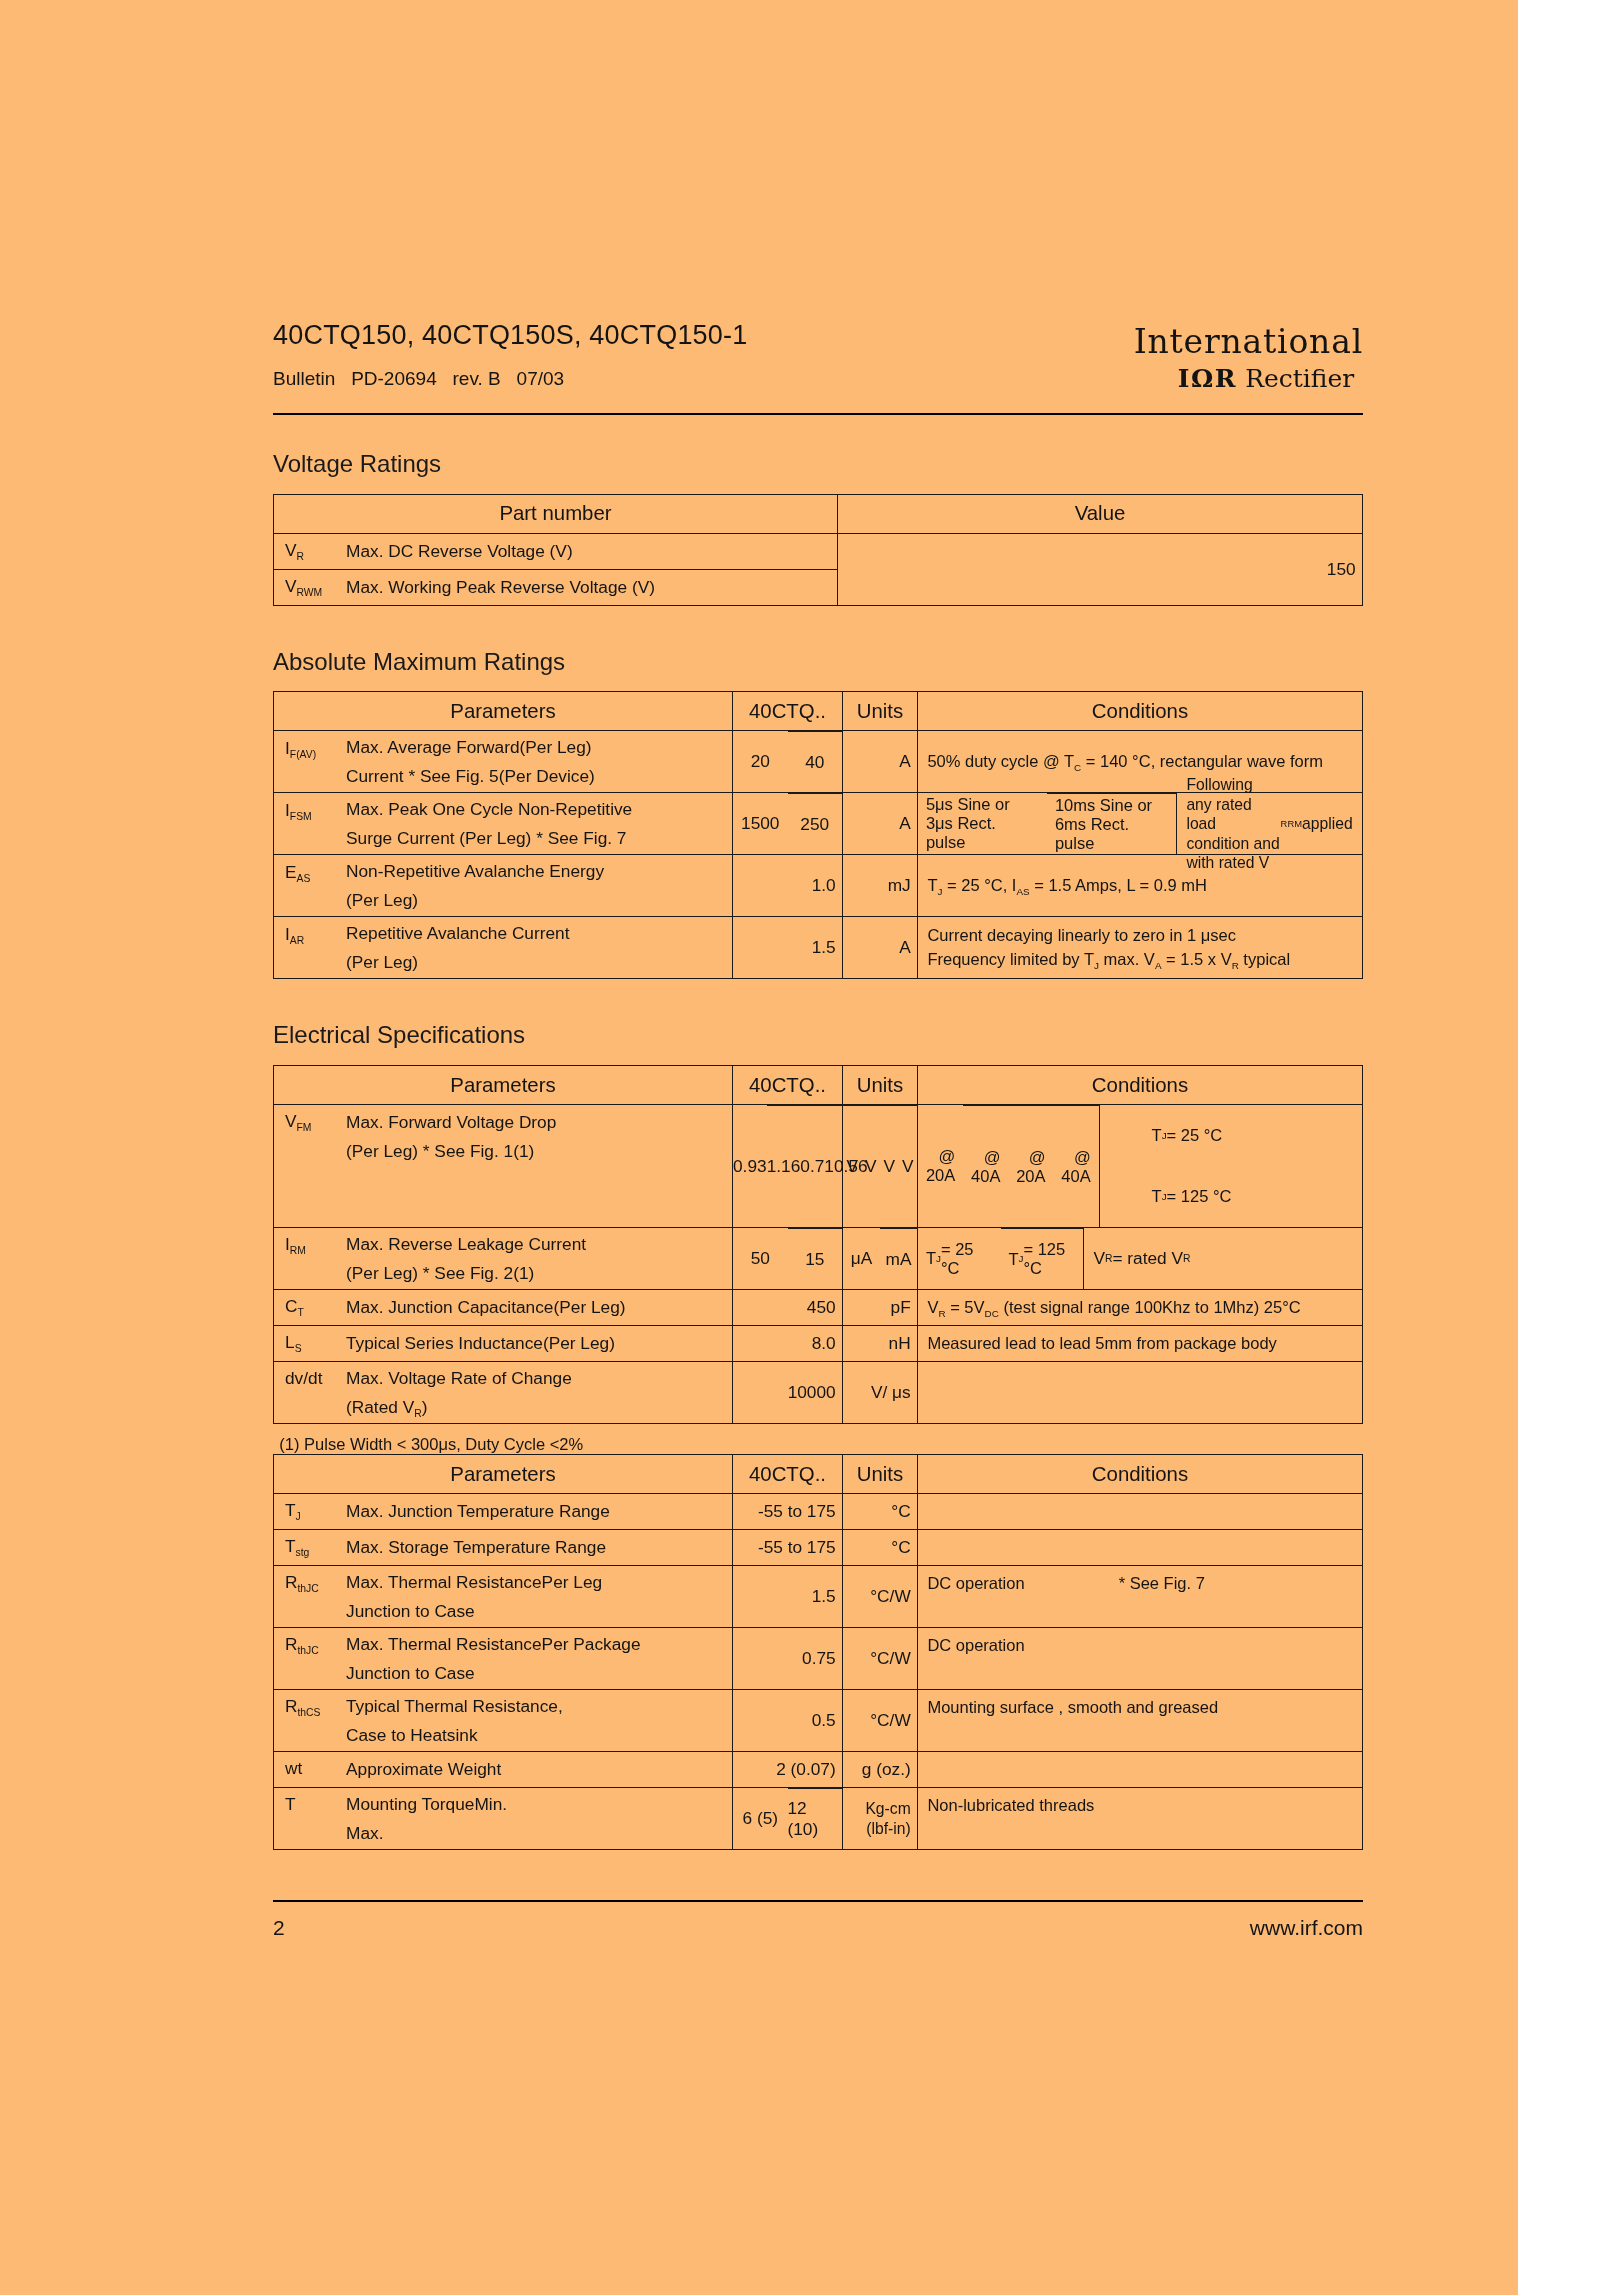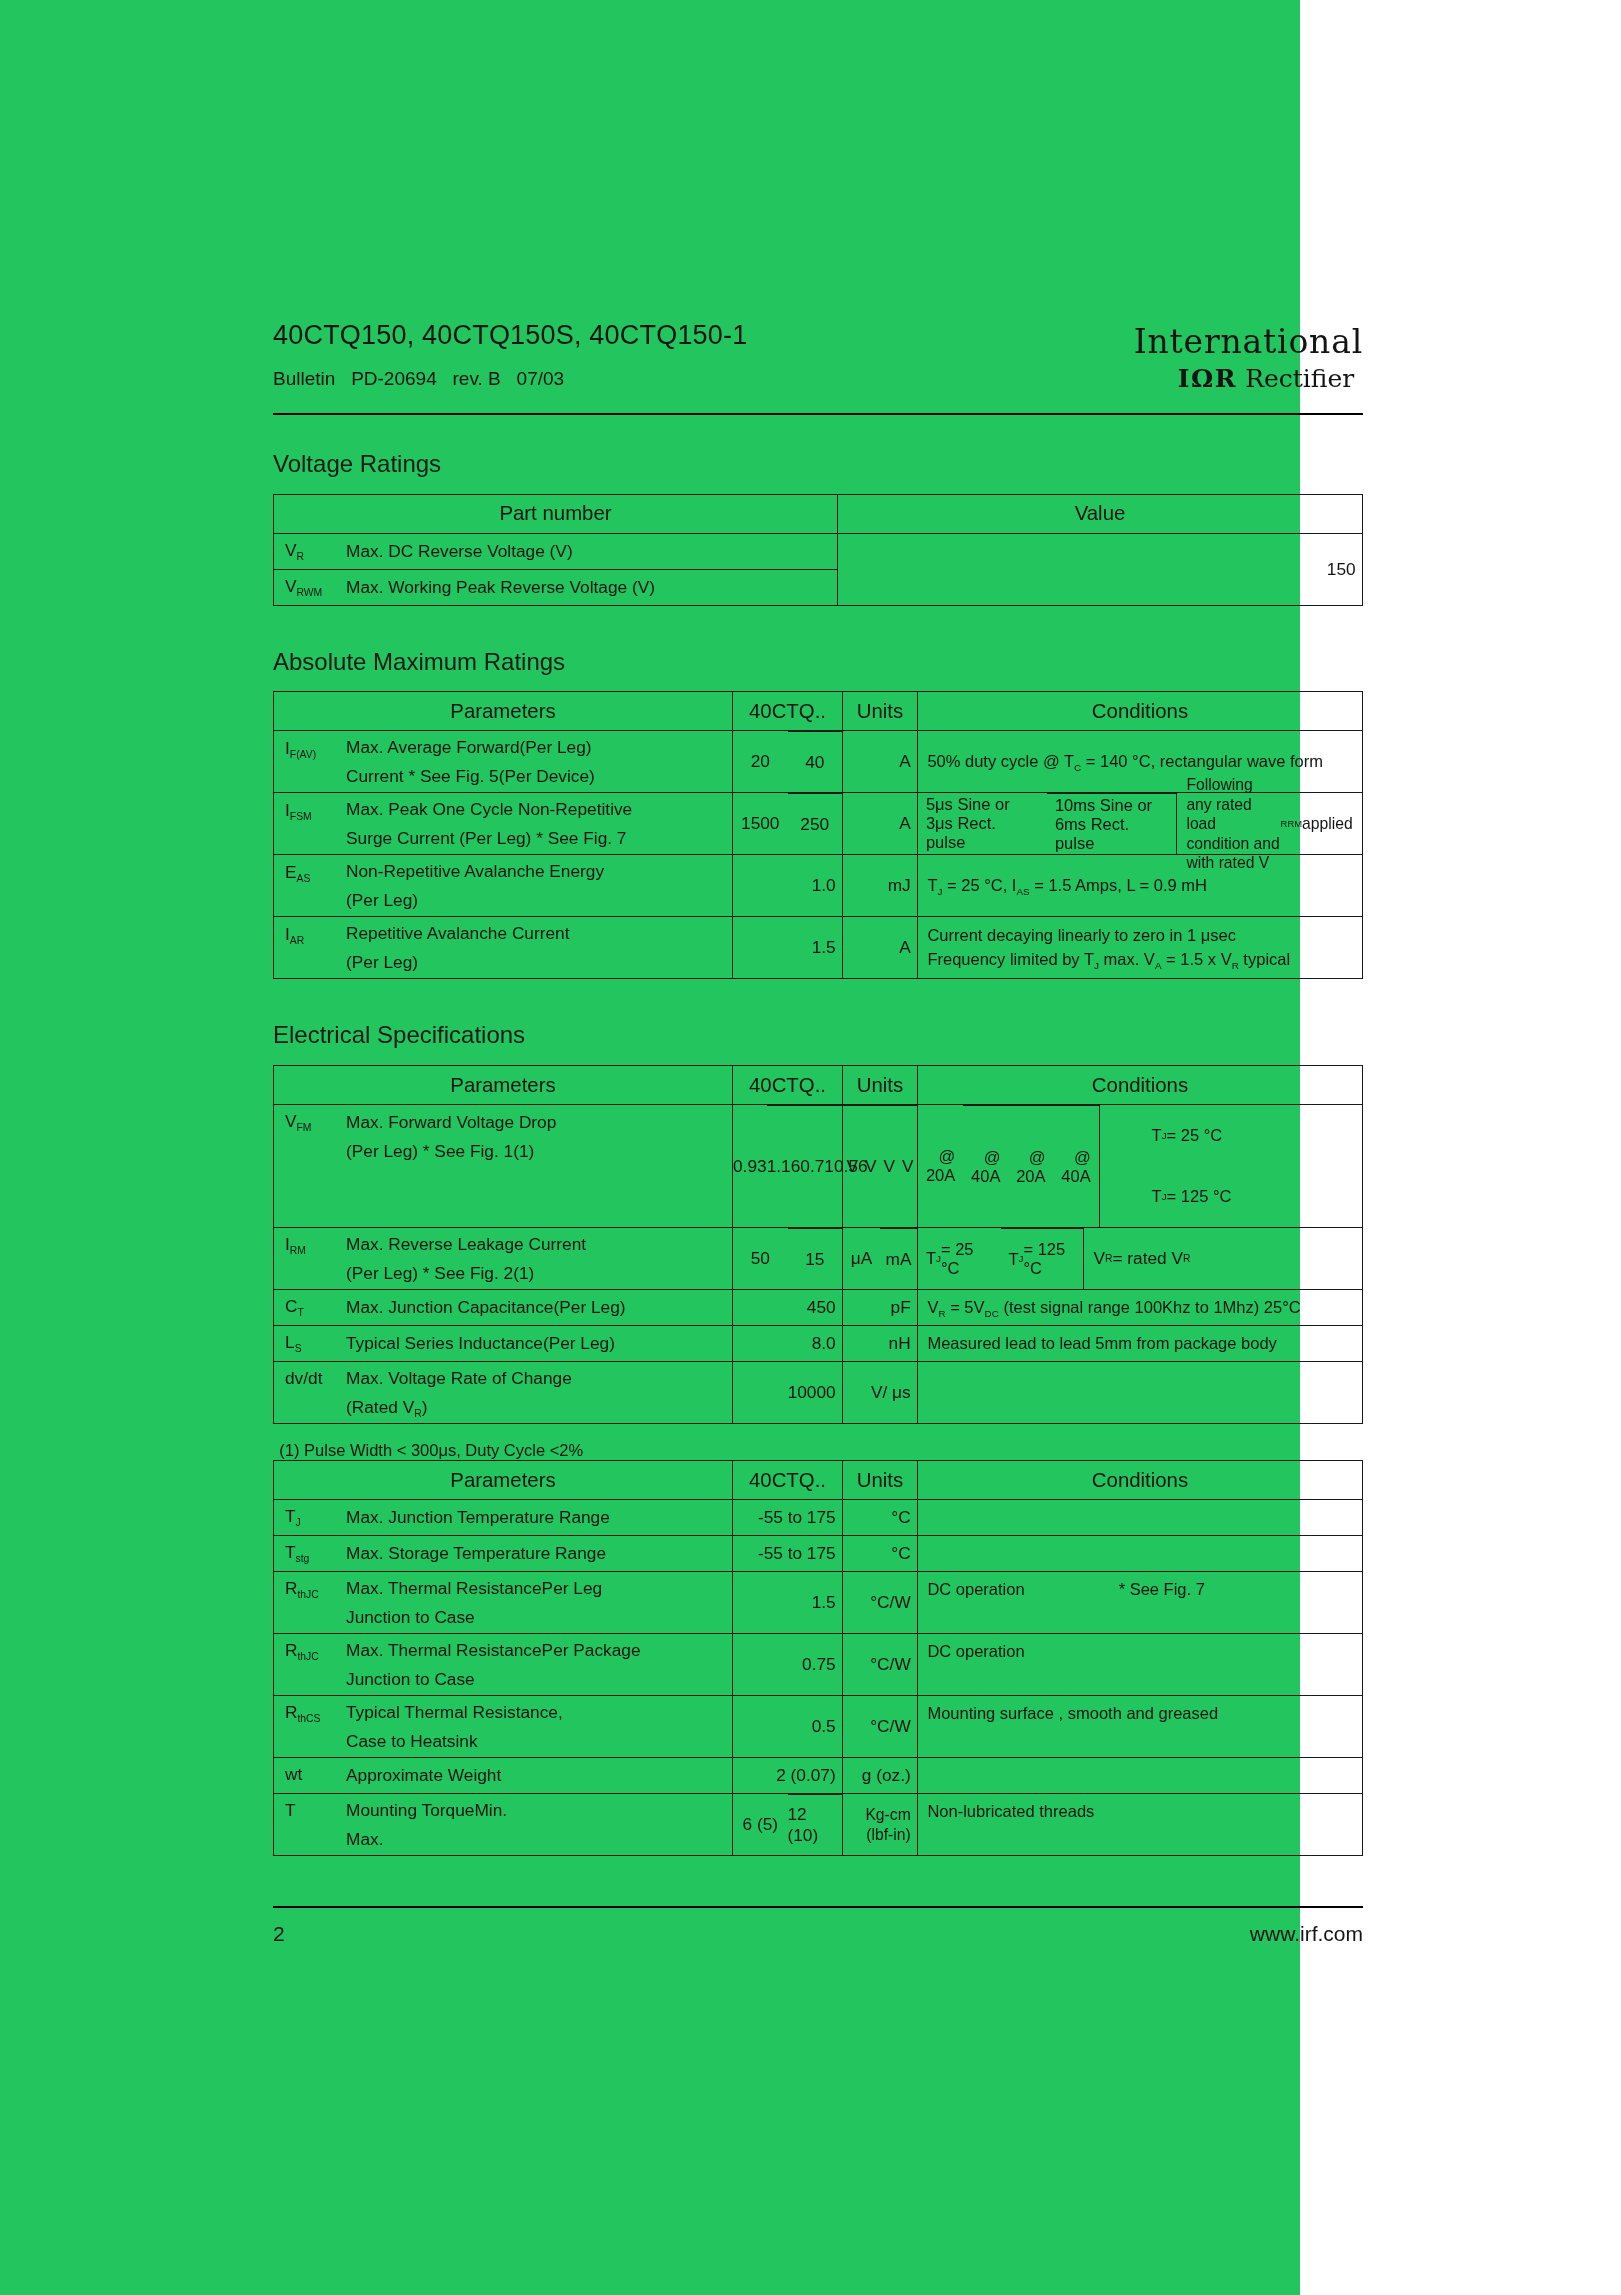--- a/index.html
+++ b/index.html
@@ -1,18 +1,18 @@
 <!DOCTYPE html>
 <html style="font-size:12.6px"><head>
 <meta charset="utf-8">
 <style>
   * { box-sizing: border-box; }
   html,body { margin:0; padding:0; background:#ffffff; }
   .page {
-    position:relative; width:1300px; height:2295px; background:#22c55e;
+    position:relative; width:1518px; height:2295px; background:#fdba74;
     color:#141414; font-family:"Liberation Sans", sans-serif;
   }
   .content { position:absolute; left:273px; top:320px; width:1090px; }
 
   
   .header { display:flex; justify-content:space-between; align-items:flex-start; }
   .doc-title { font-size:27px; letter-spacing:0.2px; }
   .bulletin { font-size:19px; margin-top:17.3px; white-space:pre; }
   .logo { text-align:left; padding-top:1.6px; }
   .logo-line1 { font-family:"DejaVu Serif", serif; font-size:33px; letter-spacing:0.8px; }
@@ -58,21 +58,21 @@
   .cright { flex:1; display:flex; align-items:center; padding:3.1px 9.4px; }
   .small { font-size:15.7px; line-height:19.6px; }
   .tjcol { flex:1; display:flex; flex-direction:column; }
   .tj { flex:1; display:flex; align-items:center; padding-left:52px; font-size:16.5px; }
   .cond2line { line-height:23.6px; }
   .cond-note { margin-left:94px; }
 
   .u2 { font-size:15.7px; line-height:19.6px; }
   sub { font-size:0.6em; line-height:0; }
 
-  .footnote { font-size:16.5px; margin-top:17px; padding-left:6.3px; }
+  .footnote { font-size:16.5px; margin-top:11px; padding-left:6.3px; }
 
   .footer { margin-top:50px; border-top:2.4px solid #000; padding-top:14px;
             display:flex; justify-content:space-between; font-size:21px; }
   .footer a { color:#141414; text-decoration:none; }
 </style>
 </head>
 <body>
 
 <div class="page">
   <div class="content">

